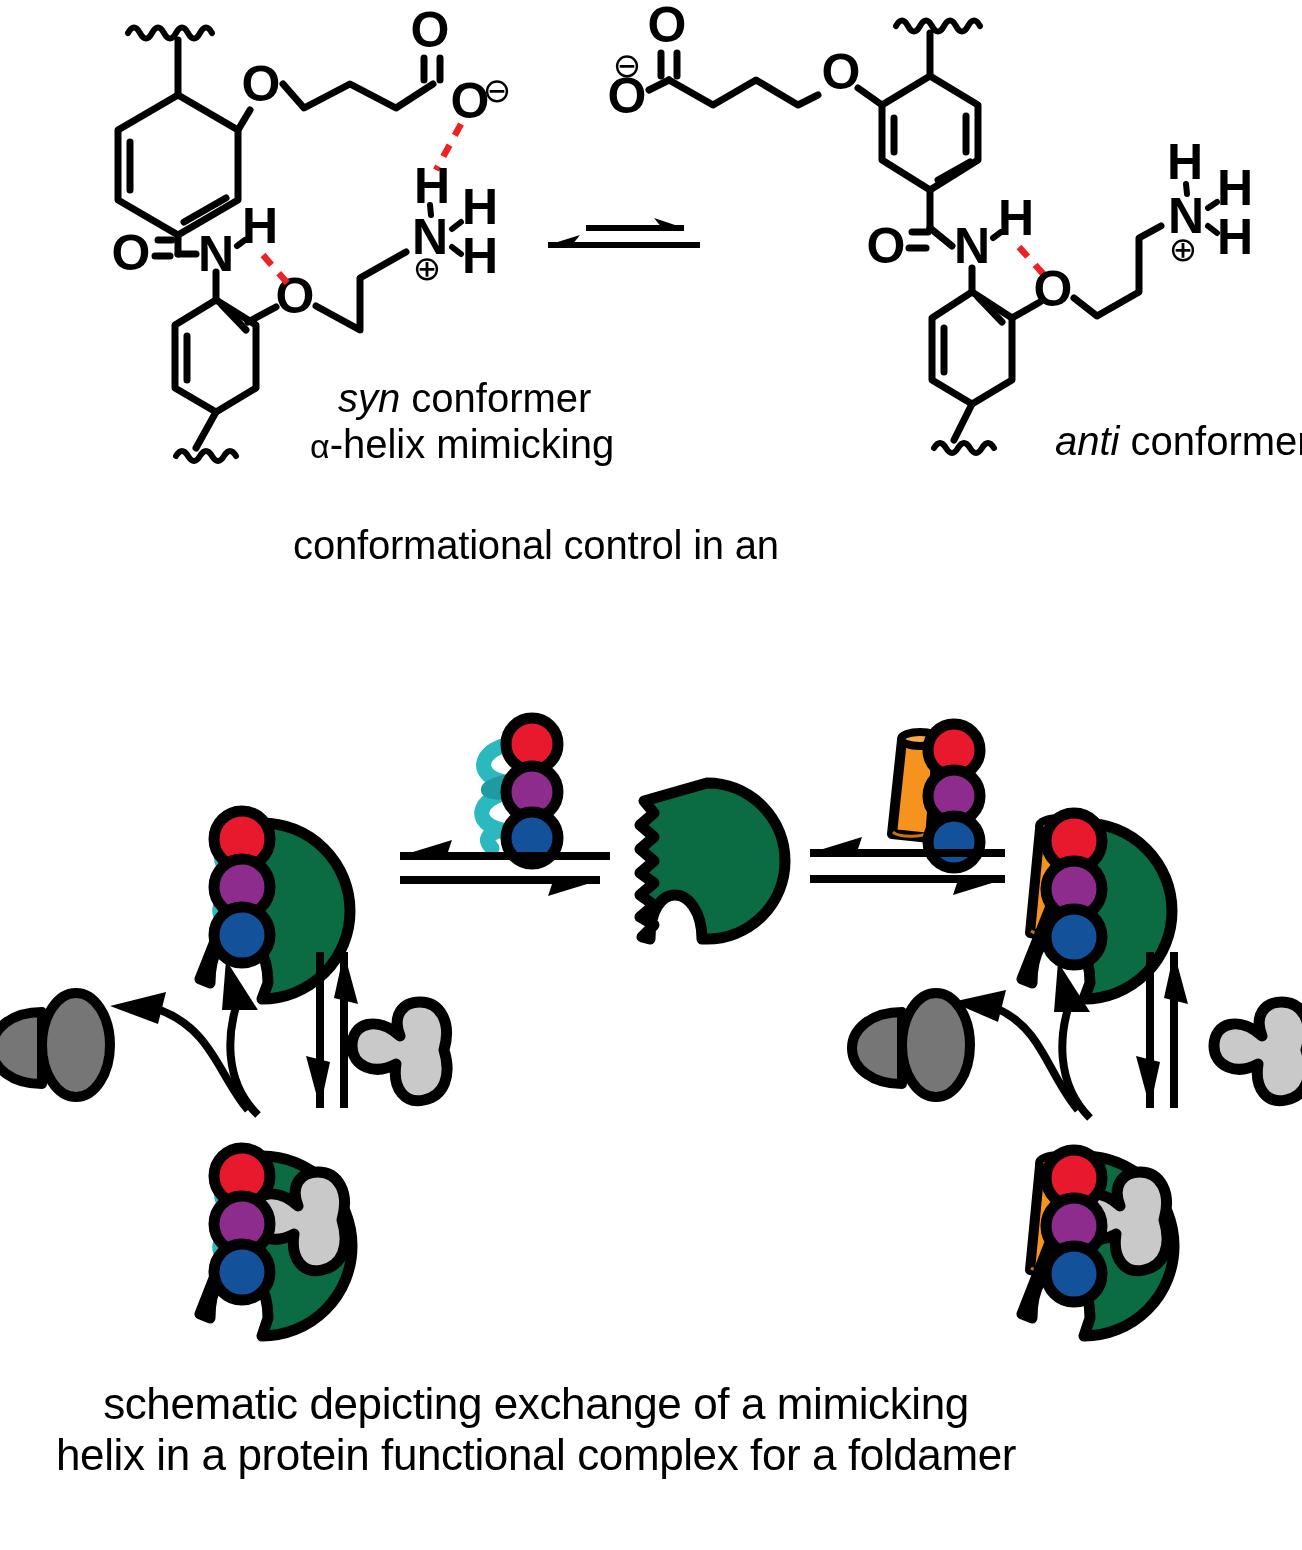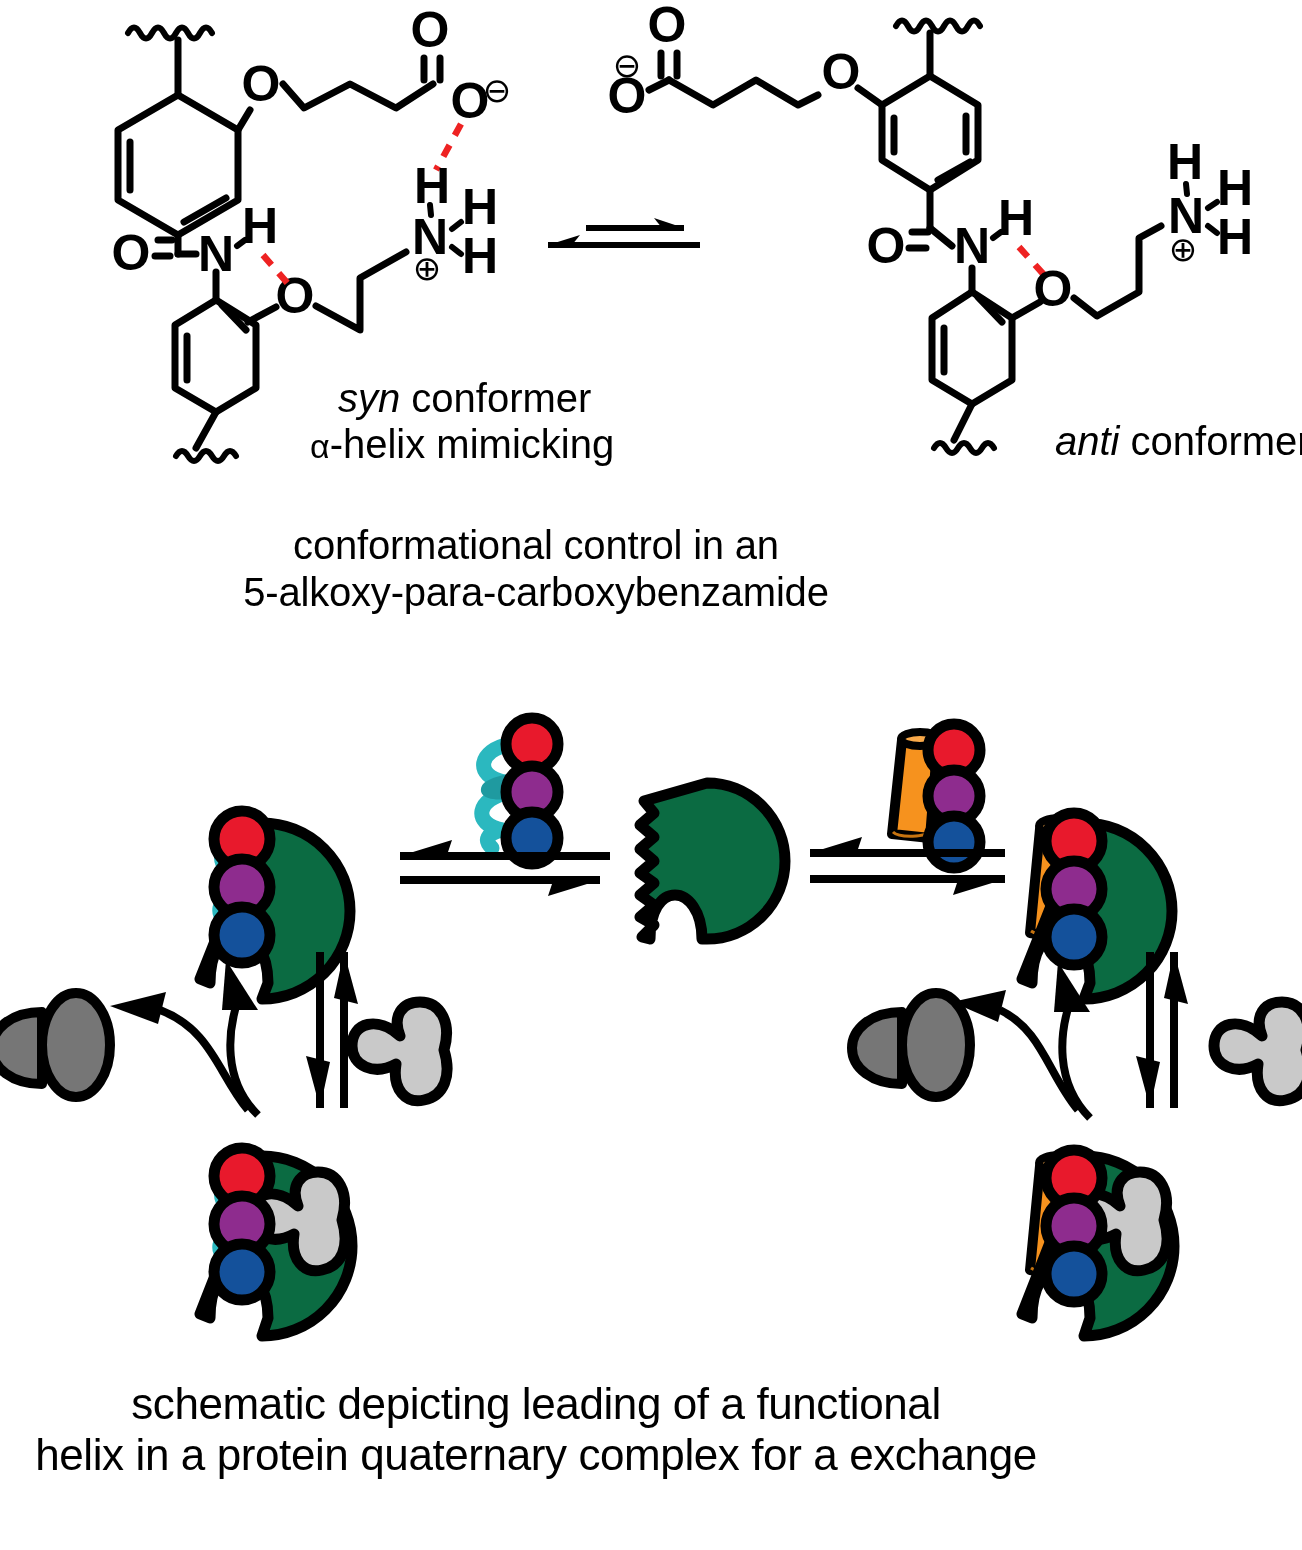--- a/index.html
+++ b/index.html
@@ -179,21 +179,20 @@
     <path class="bd2" d="M1208,226 L1217,233"></path>
   </g>
 
   <text class="lbl" x="1055" y="455">
     <tspan font-style="italic">anti</tspan><tspan> conformer</tspan>
   </text>
 </svg>
 
 <div class="caption" id="caption-top">
   <span class="cap-line">conformational control in an</span>
-  <span class="cap-line">5-alkoxy-para-carboxybenzamide</span>
 </div>
 
 <svg class="fig" id="bottom-scheme" viewBox="0 0 1302 1550" width="1302" height="1550" xmlns="http://www.w3.org/2000/svg">
   <defs>
     <style>
       .prot{fill:#0b6b42;stroke:#000;stroke-width:11;stroke-linejoin:round;}
       .sub{fill:#c9c9c9;stroke:#000;stroke-width:11;stroke-linejoin:round;}
       .prod{fill:#767676;stroke:#000;stroke-width:10;stroke-linejoin:round;}
       .coil{fill:none;stroke:#2bb8bf;stroke-width:15;stroke-linecap:round;}
       .coilD{fill:none;stroke:#1f9aa0;stroke-width:15;stroke-linecap:round;}
@@ -366,15 +365,15 @@
     <path class="sub" d="M-2,-6 C-24,-26 -50,-20 -50,4 C-50,24 -28,34 -6,22
          C-10,48 4,62 22,58 C42,54 50,34 42,8
          C50,-20 38,-40 18,-40 C0,-40 -10,-26 -2,-6 Z"></path>
     <circle class="bead bR" cx="-48" cy="-34" r="28"></circle>
     <circle class="bead bP" cx="-48" cy="14" r="28"></circle>
     <circle class="bead bB" cx="-48" cy="62" r="28"></circle>
   </g>
 </svg>
 
 <div class="caption" id="caption-bottom">
-  <span class="cap-line">schematic depicting leading of a functional</span>
-  <span class="cap-line">helix in a protein quaternary complex for a exchange</span>
+  <span class="cap-line">schematic depicting exchange of a mimicking</span>
+  <span class="cap-line">helix in a protein functional complex for a foldamer</span>
 </div>
 
 </body></html>

